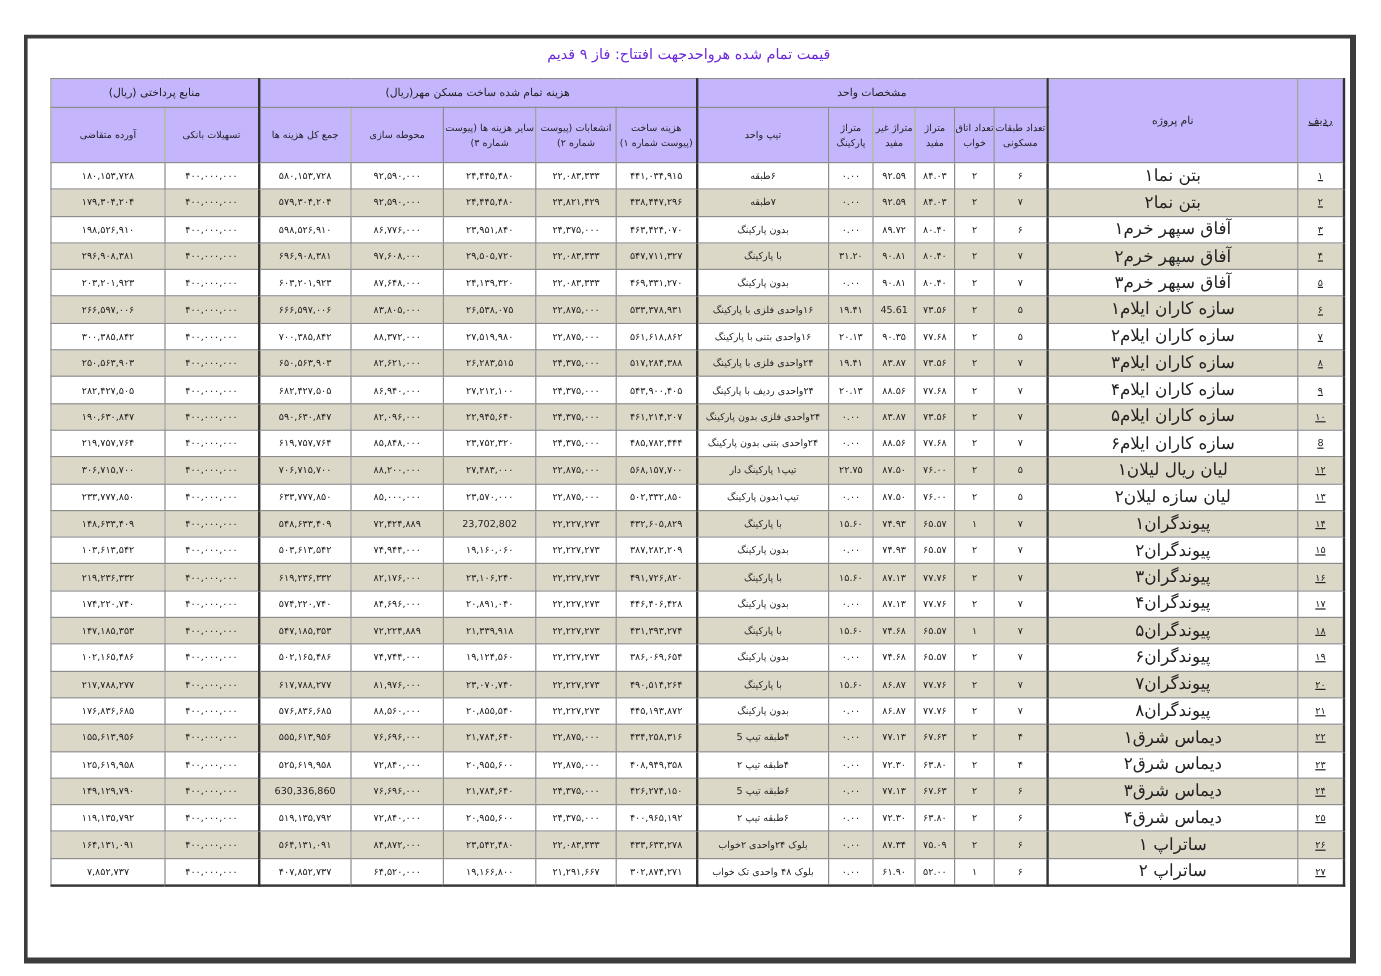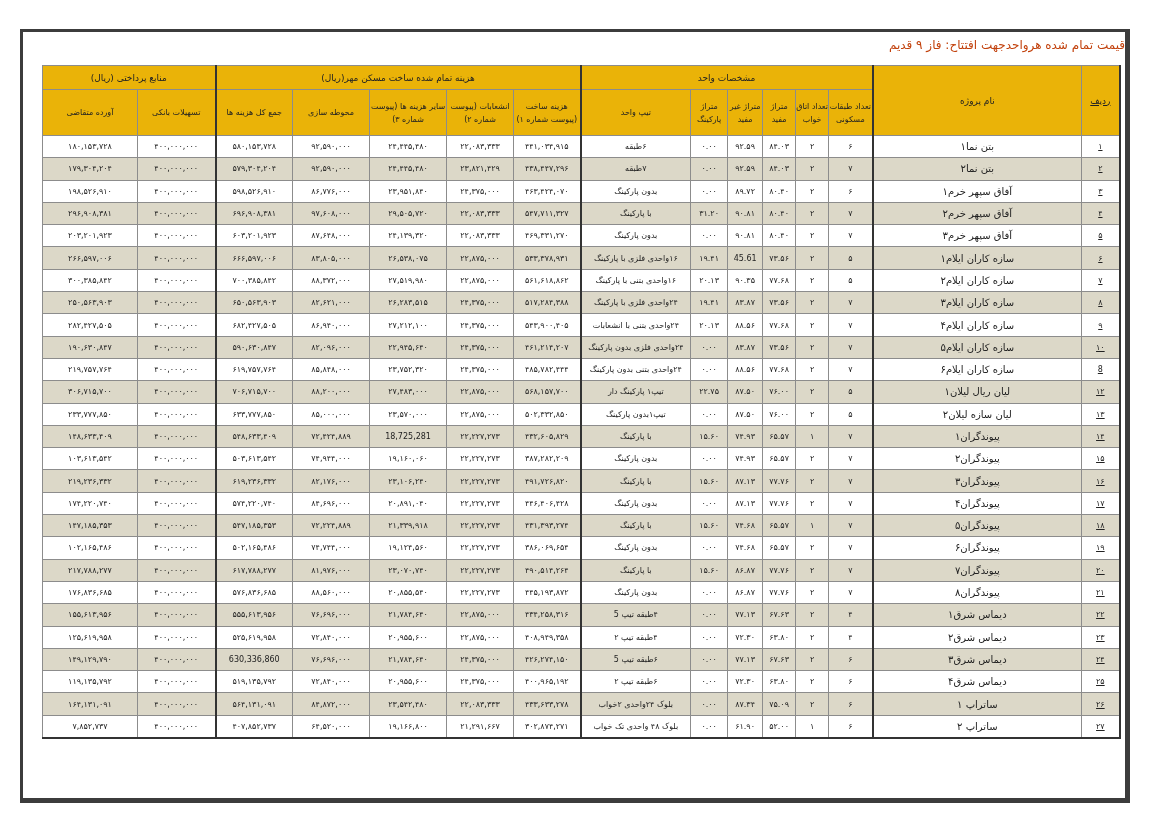--- a/index.html
+++ b/index.html
@@ -1,28 +1,28 @@
 <!DOCTYPE html>
 <html><head>
 <meta charset="utf-8">
 <style>
   html,body{margin:0;padding:0;background:#ffffff;}
   body{width:1151px;height:813px;position:relative;overflow:hidden;font-family:"DejaVu Sans",sans-serif;}
   .frame{position:absolute;left:20px;top:29px;width:1102px;height:766px;border:3px solid #3c3c3c;border-right-width:5px;border-bottom-width:5px;background:#fff;box-sizing:content-box;}
-  .title{position:absolute;left:0;right:0;top:6px;font-size:12px;color:#c2410c;direction:rtl;}
+  .title{position:absolute;left:0;right:0;top:6px;text-align:center;font-size:12px;color:#6d28d9;direction:rtl;}
   table{position:absolute;left:19px;top:33px;width:1062px;border-collapse:collapse;direction:rtl;table-layout:fixed;}
   td,th{border:1px solid #8c8c8c;font-size:8px;text-align:center;vertical-align:middle;color:#222;font-weight:normal;padding:0;overflow:hidden;white-space:nowrap;}
-  th{background:#eab308;color:#222;}
+  th{background:#c4b5fd;color:#222;}
   thead tr.r1 th{height:23px;font-size:9px;}
   thead tr.r2 th{height:45px;font-size:8px;white-space:normal;line-height:13px;}
   tbody td{height:21.3px;}
   tbody tr.alt td{background:#dcd8c8;}
   .thick-l{border-left:2px solid #333 !important;}
   .thick-r{border-right:2px solid #333 !important;text-decoration:underline;}
-  td.name{font-size:10px;margin-left:34px;}
+  td.name{font-size:14px;margin-left:34px;}
   td.num{font-size:8px;}
   tbody tr:last-child td{border-bottom:2px solid #333;}
 </style>
 </head>
 <body>
 
 <div class="frame">
   <div class="title">قیمت تمام شده هرواحدجهت افتتاح: فاز ۹ قدیم</div>
   <table>
     <colgroup>
@@ -204,21 +204,21 @@
           <td class="num">۲۵۰,۵۶۳,۹۰۳</td>
         </tr>
         <tr>
           <td class="thick-r num">۹</td>
           <td class="thick-l name">سازه کاران ایلام۴</td>
           <td class="num">۷</td>
           <td class="num">۲</td>
           <td class="num">۷۷.۶۸</td>
           <td class="num">۸۸.۵۶</td>
           <td class="num">۲۰.۱۳</td>
-          <td class="thick-l">۲۴واحدی بتنی با انشعابات</td>
+          <td class="thick-l">۲۴واحدی ردیف با پارکینگ</td>
           <td class="num">۵۴۳,۹۰۰,۴۰۵</td>
           <td class="num">۲۴,۳۷۵,۰۰۰</td>
           <td class="num">۲۷,۲۱۲,۱۰۰</td>
           <td class="num">۸۶,۹۴۰,۰۰۰</td>
           <td class="thick-l num">۶۸۲,۴۲۷,۵۰۵</td>
           <td class="num">۴۰۰,۰۰۰,۰۰۰</td>
           <td class="num">۲۸۲,۴۲۷,۵۰۵</td>
         </tr>
         <tr class="alt">
           <td class="thick-r num">۱۰</td>
@@ -292,21 +292,21 @@
           <td class="thick-r num">۱۴</td>
           <td class="thick-l name">پیوندگران۱</td>
           <td class="num">۷</td>
           <td class="num">۱</td>
           <td class="num">۶۵.۵۷</td>
           <td class="num">۷۴.۹۳</td>
           <td class="num">۱۵.۶۰</td>
           <td class="thick-l">با پارکینگ</td>
           <td class="num">۴۳۲,۶۰۵,۸۲۹</td>
           <td class="num">۲۲,۲۲۷,۲۷۳</td>
-          <td class="num">18,725,281</td>
+          <td class="num">23,702,802</td>
           <td class="num">۷۲,۴۲۴,۸۸۹</td>
           <td class="thick-l num">۵۴۸,۶۳۳,۴۰۹</td>
           <td class="num">۴۰۰,۰۰۰,۰۰۰</td>
           <td class="num">۱۴۸,۶۳۳,۴۰۹</td>
         </tr>
         <tr>
           <td class="thick-r num">۱۵</td>
           <td class="thick-l name">پیوندگران۲</td>
           <td class="num">۷</td>
           <td class="num">۲</td>

